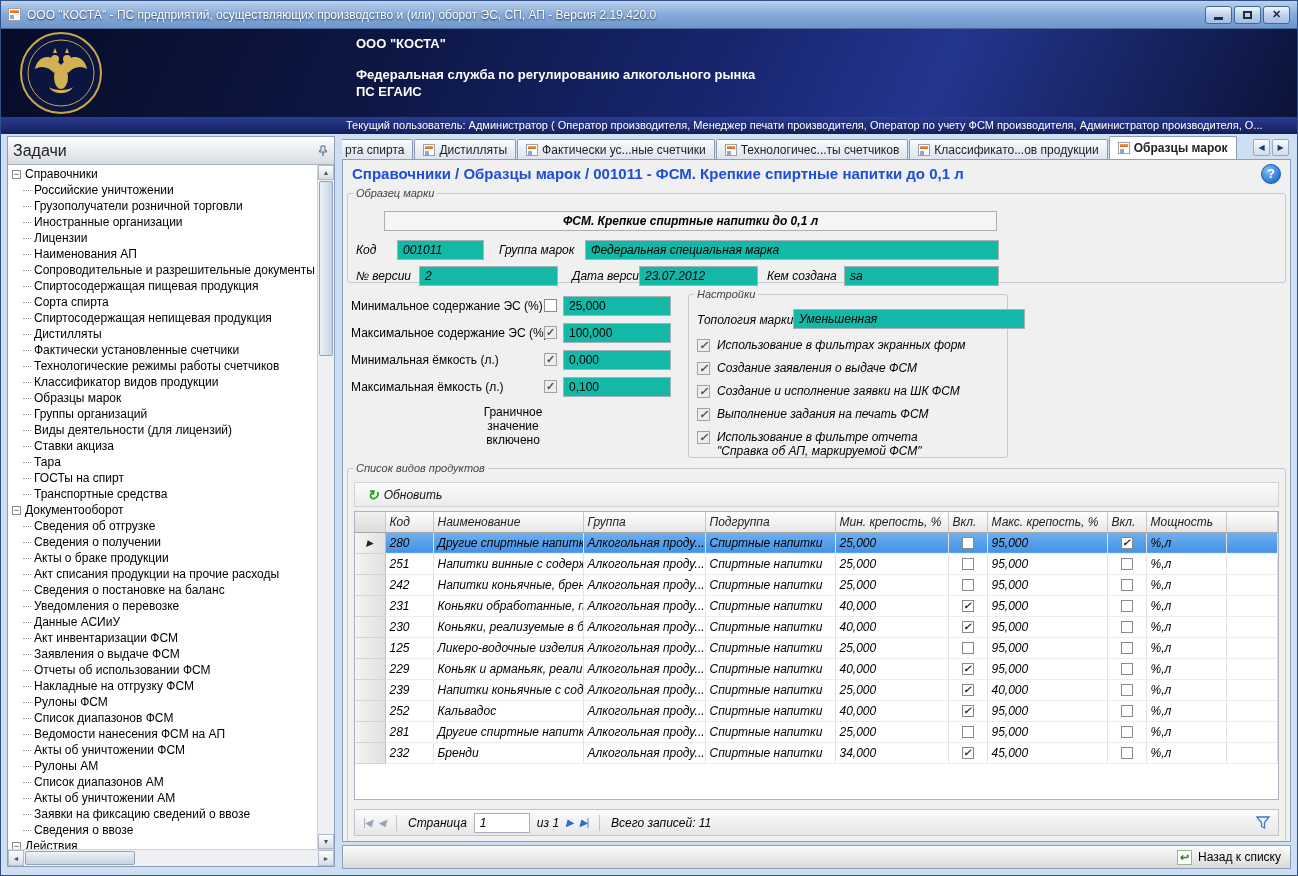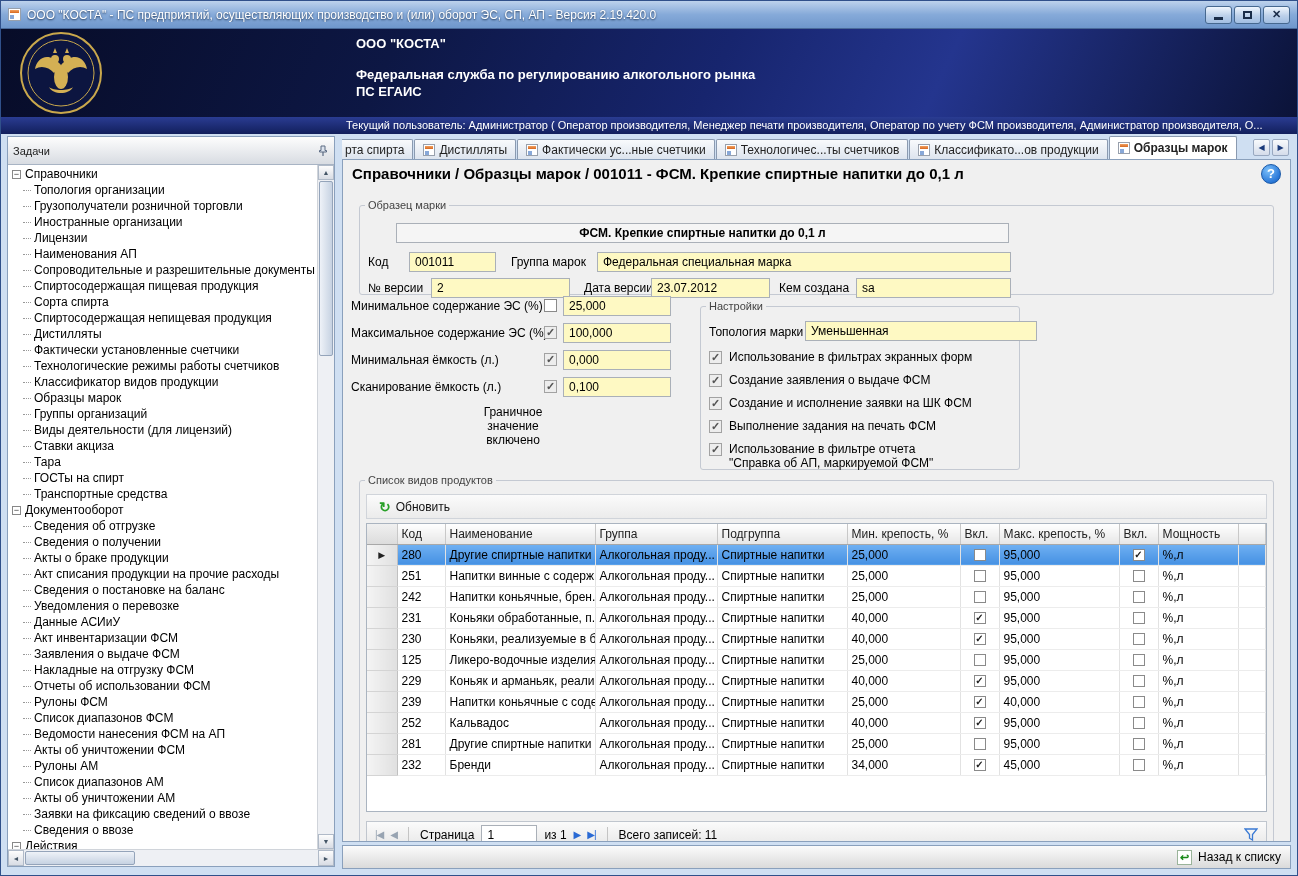--- a/index.html
+++ b/index.html
@@ -32,21 +32,21 @@
   .user-bar{position:absolute;left:0;top:116px;right:0;height:17px;
     background:linear-gradient(180deg,#28399000,transparent),linear-gradient(180deg,#2a3c92,#121f5c);
     color:#fff;font-size:11px;line-height:17px;padding-left:345px;white-space:nowrap;overflow:hidden;}
 
   
   .main-row{position:absolute;left:0;top:133px;right:0;bottom:0;}
 
   
   .sidebar{position:absolute;left:6px;top:2px;width:328px;bottom:8px;border:1px solid #8aa0bc;background:#fff;display:flex;flex-direction:column;}
   .sb-caption{height:28px;background:linear-gradient(#fdfdfd,#d8dce2);border-bottom:1px solid #a8b4c4;
-    display:flex;align-items:center;padding:11px 5px;font-size:11px;color:#222;flex:none;}
+    display:flex;align-items:center;padding:11px 5px;font-size:16px;color:#222;flex:none;}
   .sb-caption .cap-label{flex:1;}
   .sb-body{flex:1;display:flex;overflow:hidden;}
   .tree{flex:1;overflow:hidden;padding-top:1px;}
   .tnode{height:16px;display:flex;align-items:center;font-size:12px;white-space:nowrap;overflow:hidden;color:#000;cursor:default;}
   .tnode.root{padding-left:4px;}
   .tnode:not(.root){padding-left:15px;}
   .expander{width:9px;height:9px;border:1px solid #888;background:#fff;font-size:9px;line-height:7px;text-align:center;
     margin-right:4px;color:#333;flex:none;}
   .tline{width:8px;border-top:1px dotted #999;margin-right:3px;flex:none;}
   .vscroll{width:17px;background:#eef0f4;border-left:1px solid #d0d4da;position:relative;flex:none;}
@@ -70,29 +70,29 @@
     background:linear-gradient(#f8fafc,#dde4ee);font-size:12px;border-radius:2px 2px 0 0;color:#222;white-space:nowrap;}
   .tab.clipped{padding-left:3px;border-left:none;border-radius:0 2px 0 0;}
   .tab.active{background:#fff;font-weight:bold;height:23px;}
   .tab .tab-ico{width:12px;height:12px;}
   .tab-scrollers{position:absolute;right:2px;bottom:3px;display:flex;gap:2px;}
   .tsbtn{width:17px;height:17px;font-size:8px;color:#1a3a7a;display:flex;align-items:center;justify-content:center;
     background:linear-gradient(#f8fafc,#d4dcea);border:1px solid #98a8c0;border-radius:2px;}
 
   .panel{flex:1;border:1px solid #8aa0bc;background:#f0f0f0;position:relative;overflow:hidden;}
   .page-head{position:absolute;left:0;top:0;right:0;height:27px;display:flex;align-items:center;padding:0 9px;}
-  .page-title{flex:1;font-size:15px;font-weight:bold;color:#000000;white-space:nowrap;overflow:hidden;}
+  .page-title{flex:1;font-size:15px;font-weight:bold;color:#1d4ed8;white-space:nowrap;overflow:hidden;}
   .help-btn{width:20px;height:20px;border-radius:50%;flex:none;
     background:radial-gradient(circle at 35% 30%,#7cc0fa,#2a78d8 70%,#1a5cb0);
     color:#fff;font-weight:bold;font-size:13px;display:flex;align-items:center;justify-content:center;border:1px solid #1858a8;}
 
-  fieldset.fs{position:absolute;border:1px solid #c4c9d2;border-radius:3px;padding:0;margin:12px;}
+  fieldset.fs{position:absolute;border:1px solid #c4c9d2;border-radius:3px;padding:0;margin:0;font-style:italic;}
   fieldset.fs legend{font-size:11px;color:#444;padding:0 3px;margin-left:5px;}
   .lbl{position:absolute;font-size:12px;color:#000;white-space:nowrap;}
-  .tb{height:20px;border:1px solid #aab0b8;background:#fef9c3;font-size:12px;display:inline-flex;align-items:center;padding:0 5px;white-space:nowrap;overflow:hidden;}
+  .tb{height:20px;border:1px solid #aab0b8;background:#14b8a6;font-size:12px;display:inline-flex;align-items:center;padding:0 5px;white-space:nowrap;overflow:hidden;}
   .fld{position:absolute;}
 
   .fs-sample{left:4px;top:27px;right:4px;height:96px;}
   .f-name{left:36px;top:12px;width:613px;font-weight:bold;justify-content:center;background:#f5f5f5;}
   .l-code{left:8px;top:44px;}   .f-code{left:49px;top:41px;width:87px;}
   .l-group{left:151px;top:44px;}.f-group{left:237px;top:41px;width:414px;}
   .l-ver{left:8px;top:70px;}    .f-ver{left:71px;top:67px;width:139px;}
   .l-vdate{left:224px;top:70px;}.f-vdate{left:291px;top:67px;width:119px;}
   .l-author{left:419px;top:70px;}.f-author{left:496px;top:67px;width:155px;}
 
@@ -200,21 +200,21 @@
         </svg>
       </div>
       <div class="sb-body">
         <div class="tree">
             <div class="tnode root">
               <span class="expander">−</span>
               <span class="tlabel">Справочники</span>
             </div>
             <div class="tnode">
               <span class="tline"></span>
-              <span class="tlabel">Топология организации</span>
+              <span class="tlabel">Российские уничтожении</span>
             </div>
             <div class="tnode">
               <span class="tline"></span>
               <span class="tlabel">Грузополучатели розничной торговли</span>
             </div>
             <div class="tnode">
               <span class="tline"></span>
               <span class="tlabel">Иностранные организации</span>
             </div>
             <div class="tnode">
@@ -320,25 +320,25 @@
             <div class="tnode">
               <span class="tline"></span>
               <span class="tlabel">Акт инвентаризации ФСМ</span>
             </div>
             <div class="tnode">
               <span class="tline"></span>
               <span class="tlabel">Заявления о выдаче ФСМ</span>
             </div>
             <div class="tnode">
               <span class="tline"></span>
+              <span class="tlabel">Отчеты об использовании ФСМ</span>
+            </div>
+            <div class="tnode">
+              <span class="tline"></span>
               <span class="tlabel">Накладные на отгрузку ФСМ</span>
-            </div>
-            <div class="tnode">
-              <span class="tline"></span>
-              <span class="tlabel">Отчеты об использовании ФСМ</span>
             </div>
             <div class="tnode">
               <span class="tline"></span>
               <span class="tlabel">Рулоны ФСМ</span>
             </div>
             <div class="tnode">
               <span class="tline"></span>
               <span class="tlabel">Список диапазонов ФСМ</span>
             </div>
             <div class="tnode">
@@ -454,21 +454,21 @@
               <span class="limit-label">Максимальное содержание ЭС (%)</span>
               <span class="cb checked dis">✓</span>
               <span class="tb limit-value">100,000</span>
             </div>
             <div class="limit-row">
               <span class="limit-label">Минимальная ёмкость  (л.)</span>
               <span class="cb checked dis">✓</span>
               <span class="tb limit-value">0,000</span>
             </div>
             <div class="limit-row">
-              <span class="limit-label">Сканирование ёмкость (л.)</span>
+              <span class="limit-label">Максимальная ёмкость (л.)</span>
               <span class="cb checked dis">✓</span>
               <span class="tb limit-value">0,100</span>
             </div>
           </div>
         <div class="limits-note">
             <div>Граничное</div>
             <div>значение</div>
             <div>включено</div>
           </div>
 

